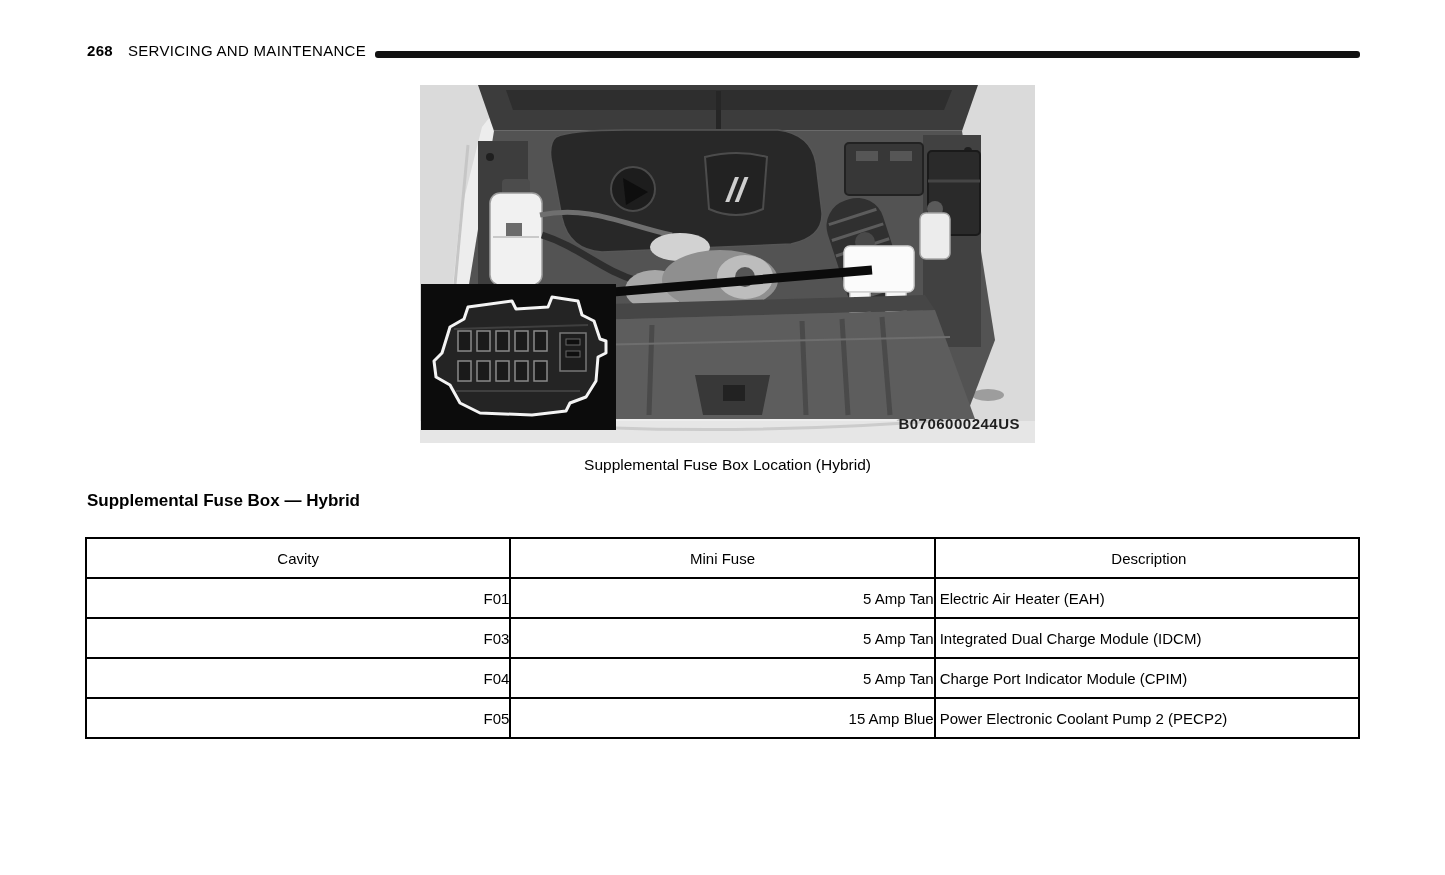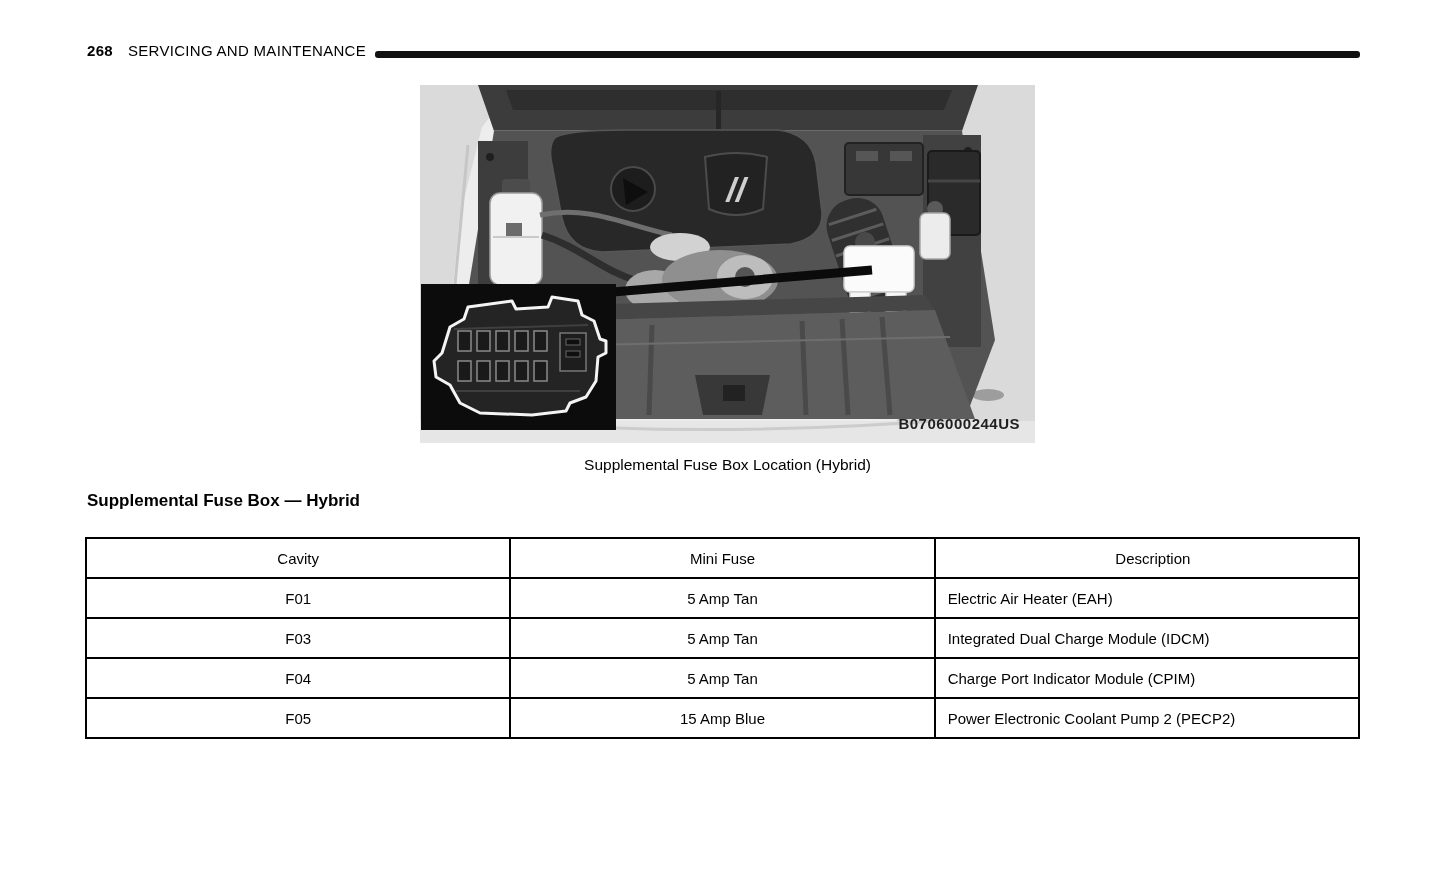--- a/index.html
+++ b/index.html
@@ -22,22 +22,22 @@
 
   
   .section-heading { position: absolute; left: 87px; top: 491px; font-size: 17px; font-weight: 700; }
 
   
   .fuse-table { position: absolute; left: 85px; top: 537px; width: 1275px;
     border-collapse: collapse; table-layout: fixed; }
   .fuse-table th, .fuse-table td { border: 2px solid #000; height: 40px;
     font-size: 15px; font-weight: 400; vertical-align: middle; background: #fff; }
   .fuse-table th { text-align: center; }
-  .fuse-table td.c-cavity, .fuse-table td.c-fuse { text-align: center; }
-  .fuse-table td.c-desc, .fuse-table th.c-desc-h { text-align: left; padding-left: 12px; }
+  .fuse-table td.c-cavity, .fuse-table td.c-fuse { text-align: right; }
+  .fuse-table td.c-desc, .fuse-table th.c-desc-h { text-align: left; padding-left: 4px; }
 </style>
 </head>
 <body>
 
 <div class="page">
 
   <div class="running-header">
     <span class="page-number">268</span>
     <span class="chapter-title">SERVICING AND MAINTENANCE</span>
   </div>

